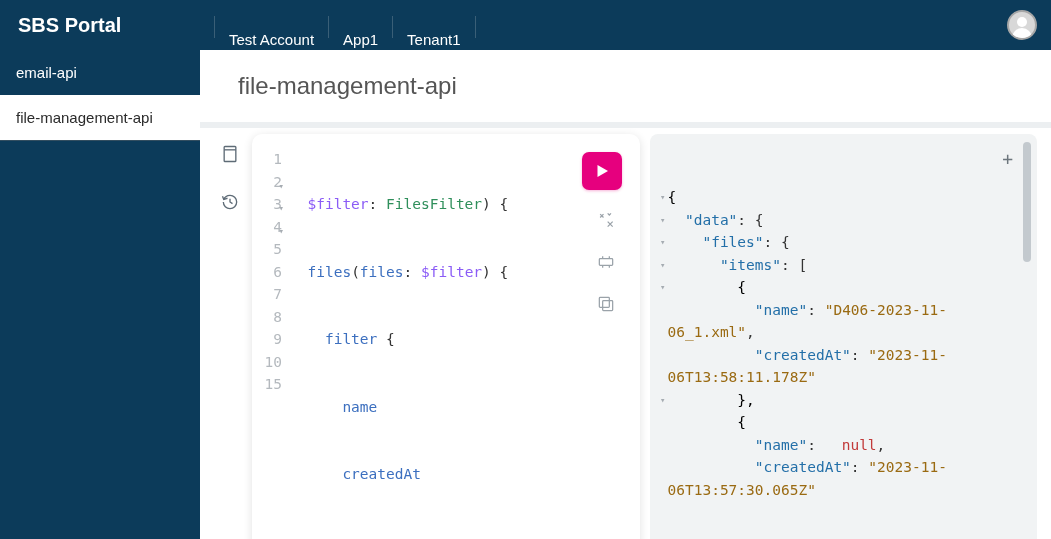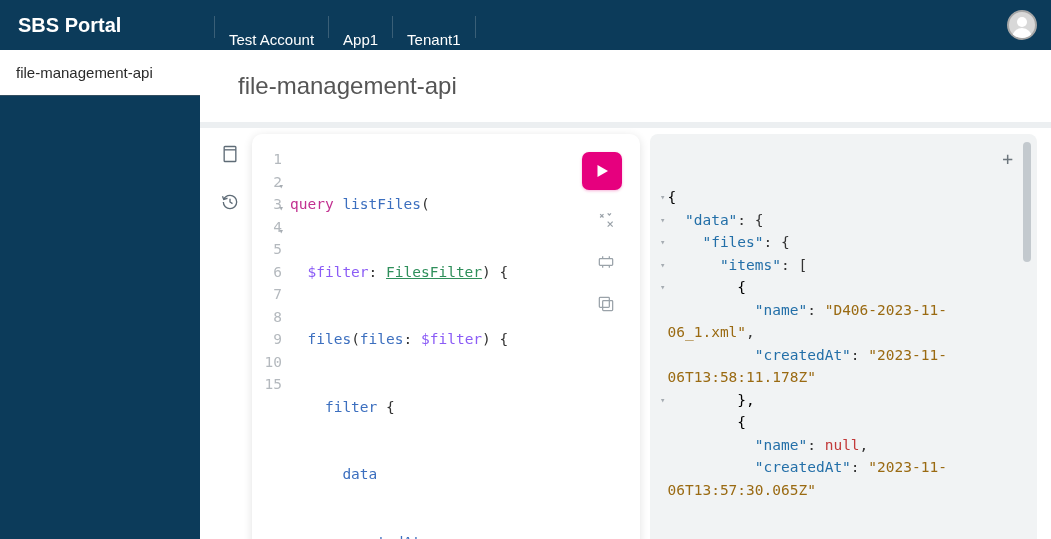--- a/index.html
+++ b/index.html
@@ -39,21 +39,21 @@
   .query-card { background: #fff; border-radius: 10px; box-shadow: 0 2px 10px rgba(0,0,0,0.12); display: flex; flex-direction: column; position: relative; overflow: hidden; }
   .editor { flex: 1; display: flex; padding: 14px 10px 10px 6px; font-family: ui-monospace, Menlo, Consolas, monospace; font-size: 14.5px; line-height: 22.5px; overflow: hidden; }
   .gutter-col { width: 32px; text-align: right; color: #b4b9be; padding-right: 8px; }
   .gutter-col .ln { height: 22.5px; position: relative; }
   .gutter-col .fold::after { content: "\25BE"; font-size: 9px; color: #a6acb2; position: absolute; right: -2px; top: 4px; }
   .code-col { flex: 1; white-space: pre; color: #333; }
   .code-col div { height: 22.5px; }
   .kw-query { color: #c23090; }
   .kw-name { color: #3c6fbf; }
   .kw-var { color: #8b5cf6; }
-  .kw-type { color: #2f8f5b; text-decoration: underline; }
+  .kw-type { color: #2f8f5b; }
   .kw-field { color: #3c6fbf; }
   .plain { color: #333; }
 
   .run-btn { position: absolute; top: 18px; right: 18px; width: 40px; height: 38px; background: #e6007e; border-radius: 7px; display: flex; align-items: center; justify-content: center; cursor: pointer; box-shadow: 0 1px 3px rgba(230,0,126,0.3); }
   .run-btn svg { fill: #fff; }
   .side-tools { position: absolute; right: 22px; top: 76px; display: flex; flex-direction: column; gap: 20px; }
   .side-tools .side-btn { width: 22px; height: 22px; cursor: pointer; color: #9aa2a9; }
   .side-tools svg { stroke: #9aa2a9; fill: none; stroke-width: 1.5; }
 
   .result-card { background: #f1f3f4; border-radius: 8px; position: relative; overflow: hidden; font-family: ui-monospace, Menlo, Consolas, monospace; font-size: 14.5px; line-height: 22.5px; padding: 14px 10px 10px 2px; }
@@ -62,21 +62,21 @@
   .result-scroll-thumb { width: 8px; height: 120px; background: #c3c9ce; border-radius: 4px; }
   .json-view { display: flex; padding-top: 38px; }
   .json-gutter { width: 16px; text-align: right; color: #a6acb2; font-size: 9px; padding-right: 2px; }
   .json-gutter div { height: 22.5px; }
   .json-body { flex: 1; padding-right: 42px; }
   .json-body .jline { min-height: 22.5px; }
   .wrap2 { padding-left: 0; }
   .jk { color: #236fa8; }
   .jcol { color: #333; }
   .jstr { color: #9a6a12; }
-  .jnull { color: #c23a3a; }
+  .jnull { color: #c23a3a; margin-left: 17px; }
 </style>
 </head>
 <body>
 
 <div class="app">
 
   <div class="header">
     <div class="brand">SBS Portal</div>
     <div class="breadcrumbs">
       <div class="bc-sep"></div>
@@ -87,20 +87,21 @@
       <div class="bc-item">Tenant1</div>
       <div class="bc-sep"></div>
     </div>
     <div class="avatar">
       <div class="head"></div>
         <div class="body"></div>
     </div>
   </div>
 
   <div class="sidebar">
+    <div class="nav-item">email-api</div>
     <div class="nav-item active">file-management-api</div>
     <div class="nav-divider"></div>
 
   </div>
 
   <div class="main">
     <div class="page-title-wrap">
       <h1 class="page-title">file-management-api</h1>
     </div>
     <div class="gap"></div>
@@ -136,25 +137,24 @@
               <div class="ln fold">4</div>
               <div class="ln">5</div>
               <div class="ln">6</div>
               <div class="ln">7</div>
               <div class="ln">8</div>
               <div class="ln">9</div>
               <div class="ln">10</div>
               <div class="ln">15</div>
             </div>
             <div class="code-col">
-              <div><span class="kw-query">query</span> <span class="kw-name">listFiles</span><span class="plain">(</span></div>
               <div>  <span class="kw-var">$filter</span><span class="plain">: </span><span class="kw-type">FilesFilter</span><span class="plain">) {</span></div>
               <div>  <span class="kw-field">files</span><span class="plain">(</span><span class="kw-field">files</span><span class="plain">: </span><span class="kw-var">$filter</span><span class="plain">) {</span></div>
               <div>    <span class="kw-field">filter</span><span class="plain"> {</span></div>
-              <div>      <span class="kw-field">data</span></div>
+              <div>      <span class="kw-field">name</span></div>
               <div>      <span class="kw-field">createdAt</span></div>
               
               
               
               
               
             </div>
           </div>
 
           <div class="run-btn">

